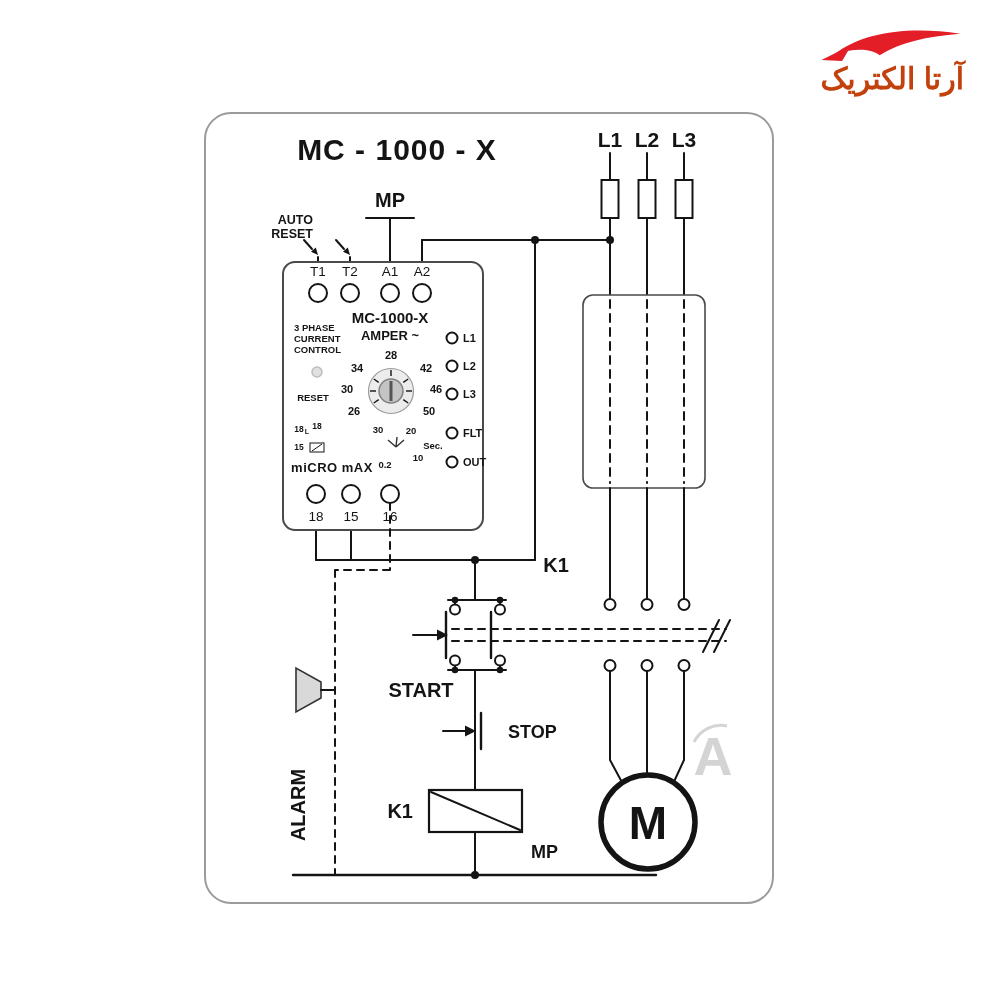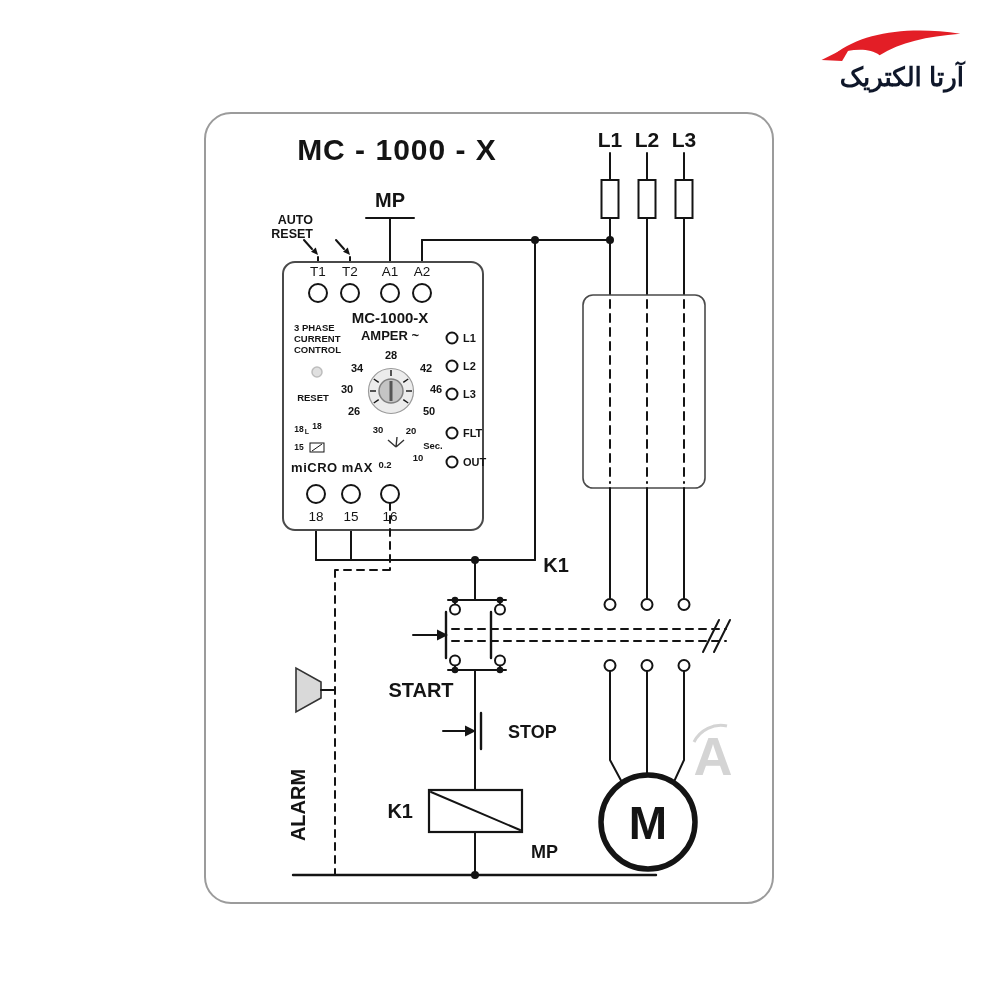--- a/index.html
+++ b/index.html
@@ -3,21 +3,21 @@
 <meta charset="utf-8">
 <style>
   html,body{margin:0;padding:0;background:#fff;}
   .canvas{position:relative;width:1000px;height:1000px;background:#fff;overflow:hidden;
           font-family:"Liberation Sans",sans-serif;}
   .diagram-svg{position:absolute;left:0;top:0;width:1000px;height:1000px;}
 
   
   .logo{position:absolute;top:24px;right:36px;width:180px;text-align:right;}
   .logo-swoosh{display:block;margin-left:auto;width:150px;height:40px;}
-  .logo-text{direction:rtl;color:#0f172a;font-weight:bold;font-size:26px;line-height:1.0;
+  .logo-text{direction:rtl;color:#c2410c;font-weight:bold;font-size:30px;line-height:1.0;
              letter-spacing:0px;}
 
   
   text{font-family:"Liberation Sans",sans-serif;fill:#141414;}
   .t-title{font-size:30px;font-weight:bold;letter-spacing:1px;}
   .t-phase{font-size:21px;font-weight:bold;}
   .t-lbl{font-size:20px;font-weight:bold;}
   .t-lbl-s{font-size:18px;font-weight:bold;}
   .t-term{font-size:13.5px;}
   .t-ar{font-size:12.5px;font-weight:bold;}

